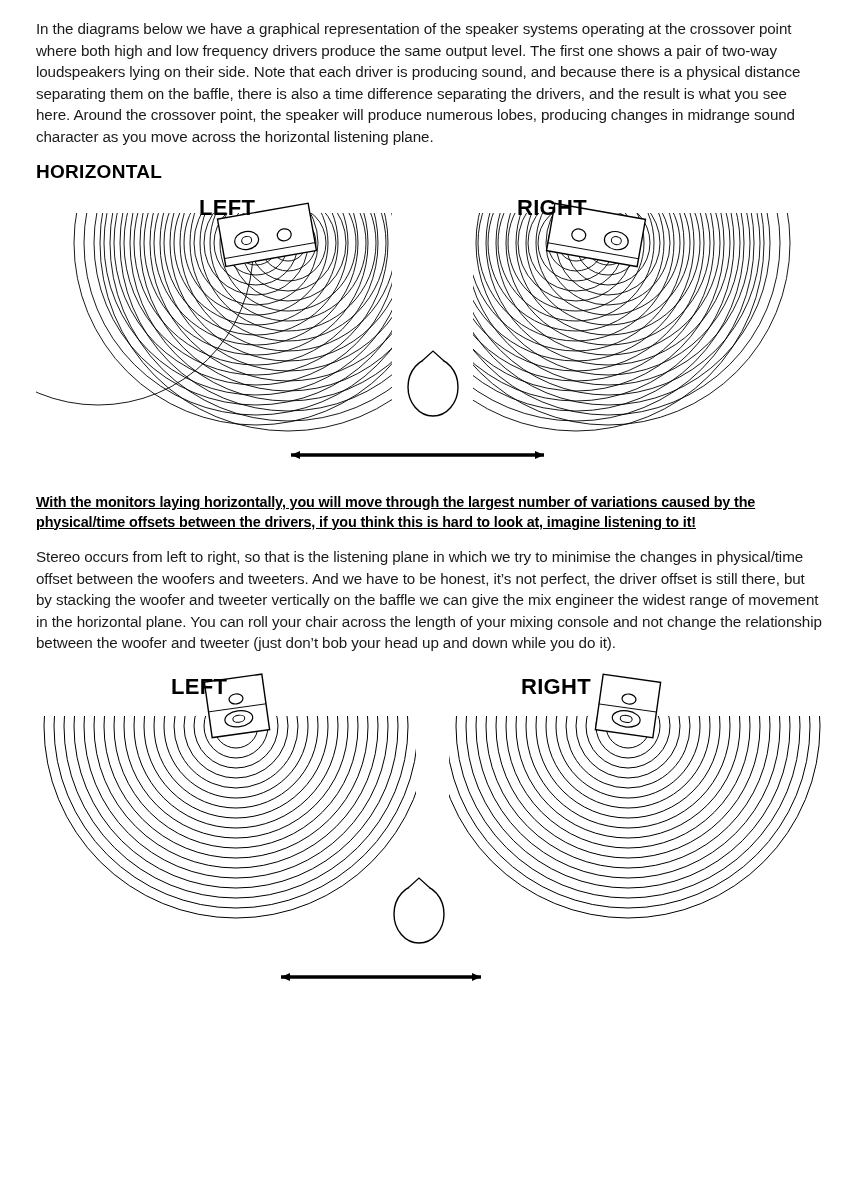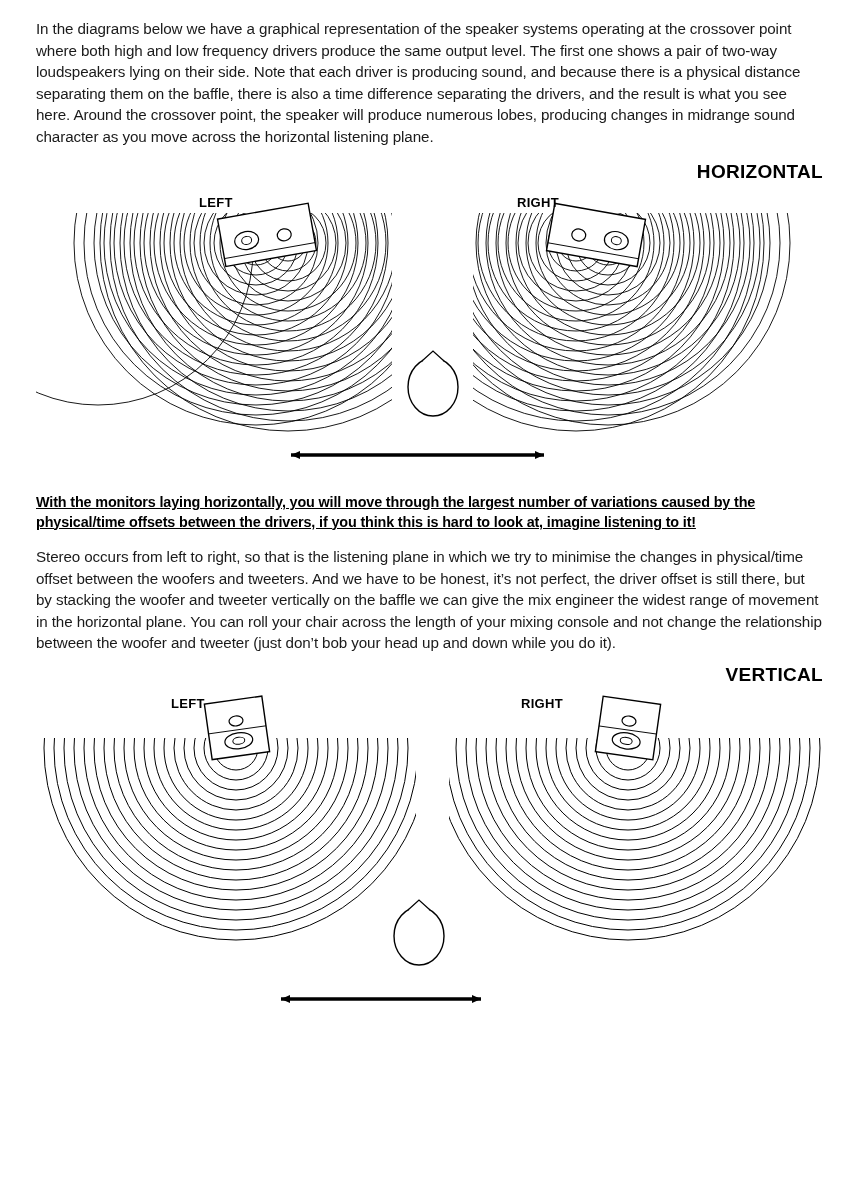--- a/index.html
+++ b/index.html
@@ -32,36 +32,36 @@
   p.caption {
     font-size: 14.4px;
     line-height: 19.5px;
     font-weight: bold;
     margin: 0;
     letter-spacing: -0.15px;
     color: #000;
     text-decoration: underline;
   }
   .section-title {
-    text-align: right;
+    text-align: left;
     font-size: 19px;
     font-weight: bold;
     letter-spacing: 0.3px;
   }
   .diagram {
     position: relative;
     width: 793px;
     margin: 0 auto;
   }
   .diagram svg {
     display: block;
   }
   .label-left, .label-right {
     position: absolute;
-    font-size: 13px;
+    font-size: 22px;
     font-weight: bold;
     letter-spacing: 0.3px;
   }
   .spacer-1 { height: 14px; }
   .spacer-2 { height: 10px; }
 </style>
 </head>
 <body>
 
 <div class="page">
@@ -206,21 +206,20 @@
   </div>
 
   <p class="caption">With the monitors laying horizontally, you will move through the largest number of variations caused by the physical/time offsets between the drivers, if you think this is hard to look at, imagine listening to it!</p>
 
   <div class="spacer-1"></div>
 
   <p class="body-text">Stereo occurs from left to right, so that is the listening plane in which we try to minimise the changes in physical/time offset between the woofers and tweeters. And we have to be honest, it’s not perfect, the driver offset is still there, but by stacking the woofer and tweeter vertically on the baffle we can give the mix engineer the widest range of movement in the horizontal plane. You can roll your chair across the length of your mixing console and not change the relationship between the woofer and tweeter (just don’t bob your head up and down while you do it).</p>
 
   <div class="spacer-2"></div>
 
-  <div class="section-title">VERTICAL</div>
 
   <div class="diagram">
     <div class="label-left" style="left:135px; top:10px;">LEFT</div>
     <div class="label-right" style="left:485px; top:10px;">RIGHT</div>
 
     <svg width="793" height="330" viewBox="0 0 793 330">
       <defs>
         <clipPath id="clipLeftV">
             <rect x="0" y="52" width="380" height="210"></rect>
           </clipPath>

